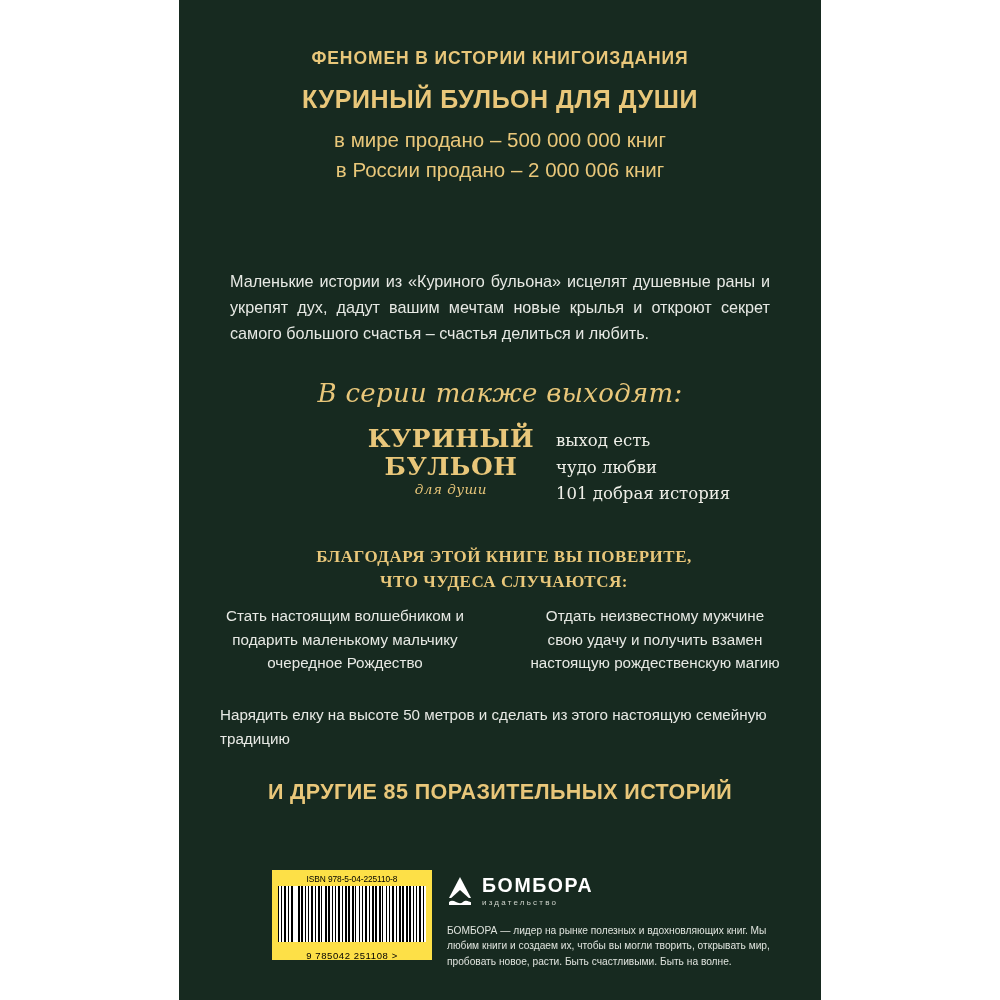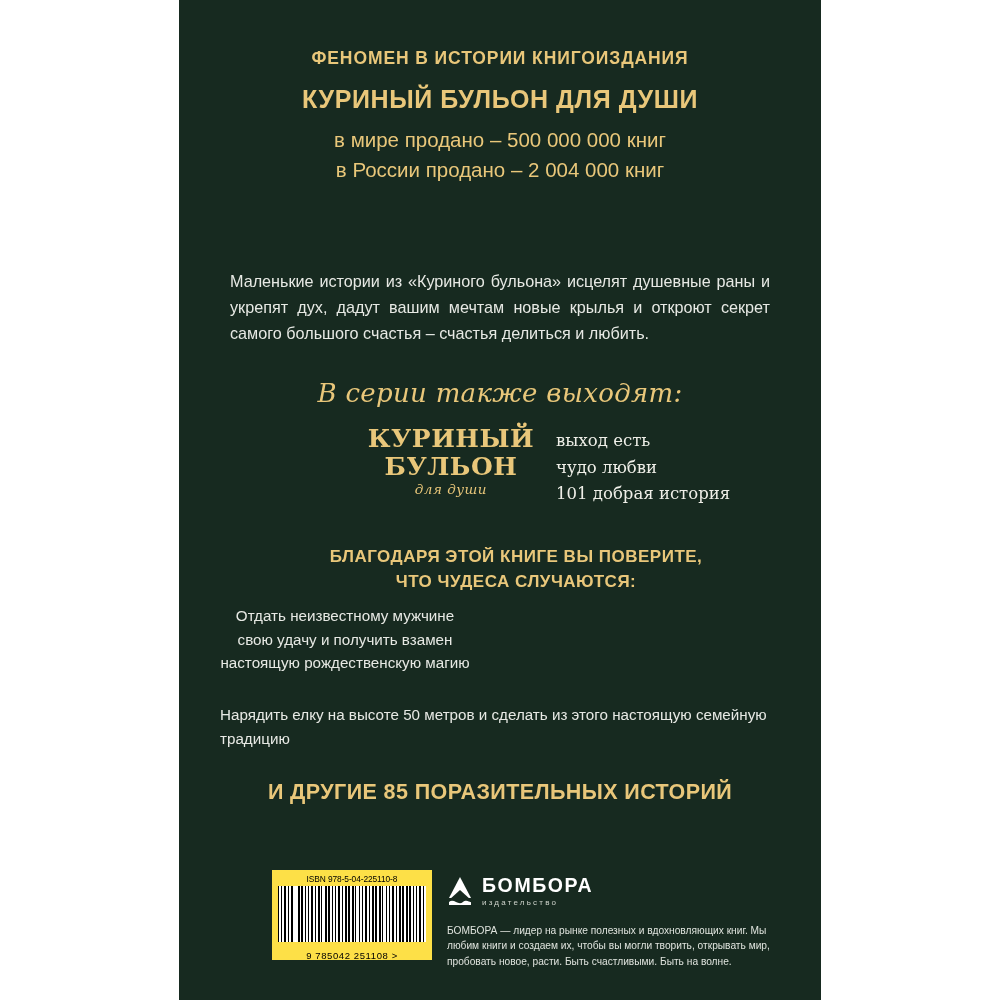--- a/index.html
+++ b/index.html
@@ -128,29 +128,30 @@
     font-family: "DejaVu Serif", serif;
     font-size: 16.5px;
     line-height: 1.62;
     text-align: left;
     padding-top: 4px;
   }
 
   
   .promise-title {
     position: absolute;
-    left: 16px;
+    left: 4px;
     top: 545px;
     width: 642px;
     text-align: center;
     color: #e9c77a;
     font-size: 17px;
     font-weight: bold;
     letter-spacing: 0.5px;
     line-height: 1.45;
+    font-family: Liberation Serif, serif;
   }
   .promise-cols {
     position: absolute;
     left: 41px;
     top: 604px;
     width: 560px;
     display: flex;
     justify-content: space-between;
   }
   .promise-col {
@@ -257,21 +258,21 @@
 <body>
 
 <div id="page">
   <div class="cover">
     <div class="inner">
 
       <div class="hdr">
         <div class="hdr-kicker">ФЕНОМЕН В ИСТОРИИ КНИГОИЗДАНИЯ</div>
         <div class="hdr-title">КУРИНЫЙ БУЛЬОН ДЛЯ ДУШИ</div>
         <div class="hdr-line">в мире продано – 500 000 000 книг</div>
-        <div class="hdr-line second">в России продано – 2 004 000 книг</div>
+        <div class="hdr-line second">в России продано – 2 000 006 книг</div>
       </div>
 
       <div class="para p2">Маленькие истории из «Куриного бульона» исцелят душевные раны и укрепят дух, дадут вашим мечтам новые крылья и откроют секрет самого большого счастья – счастья делиться и любить.</div>
 
       <div class="series-title">В серии также выходят:</div>
       <div class="series-row">
         <div class="series-logo">
           <span class="l1">КУРИНЫЙ</span>
           <span class="l2">БУЛЬОН</span>
           <span class="l3">для души</span>
@@ -281,20 +282,21 @@
           <div>чудо любви</div>
           <div>101 добрая история</div>
         </div>
       </div>
 
       <div class="promise-title">
         <div>БЛАГОДАРЯ ЭТОЙ КНИГЕ ВЫ ПОВЕРИТЕ,</div>
         <div>ЧТО ЧУДЕСА СЛУЧАЮТСЯ:</div>
       </div>
       <div class="promise-cols">
+        <div class="promise-col">Стать настоящим волшебником и подарить маленькому мальчику очередное Рождество</div>
         <div class="promise-col">Отдать неизвестному мужчине свою удачу и получить взамен настоящую рождественскую магию</div>
       </div>
       <div class="promise-center">Нарядить елку на высоте 50 метров и сделать из этого настоящую семейную традицию</div>
       <div class="closing">И ДРУГИЕ 85 ПОРАЗИТЕЛЬНЫХ ИСТОРИЙ</div>
 
       <div class="barcode-box">
         <div class="isbn-text">ISBN 978-5-04-225110-8</div>
         <div class="bars"></div>
         <div class="barnum">9 785042 251108 &gt;</div>
       </div>

